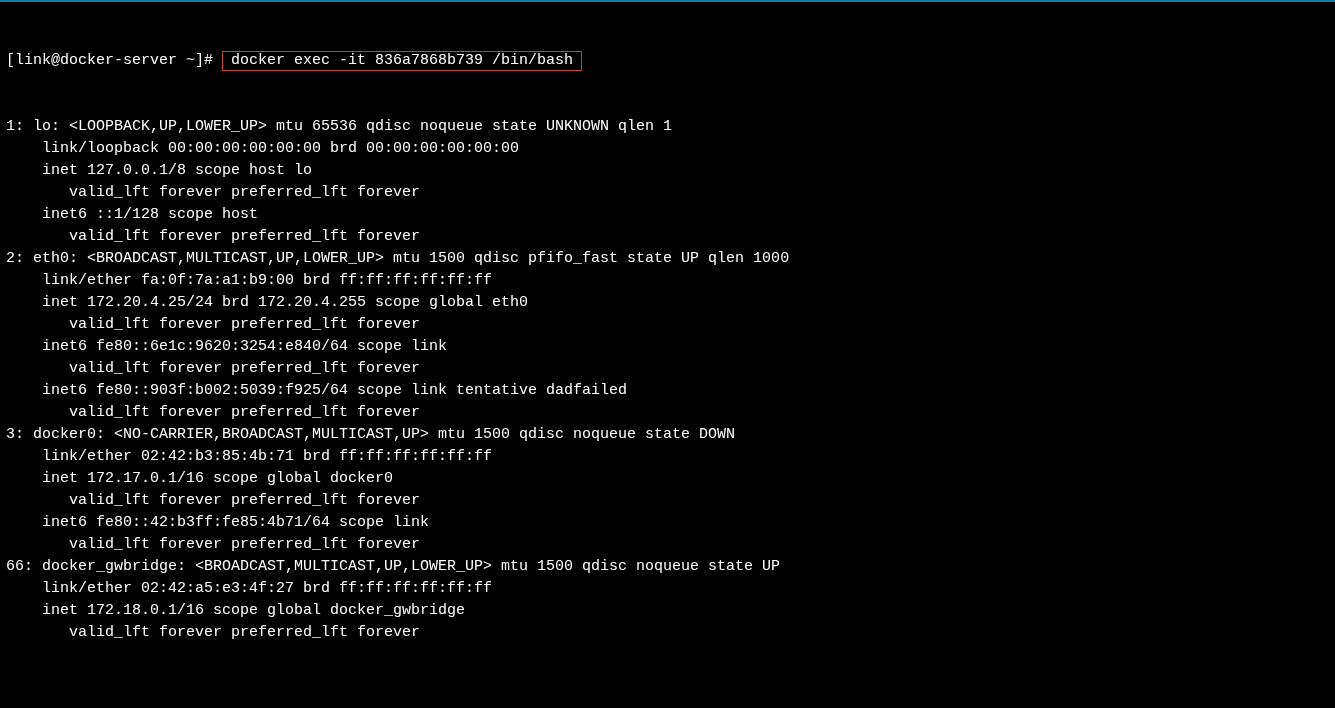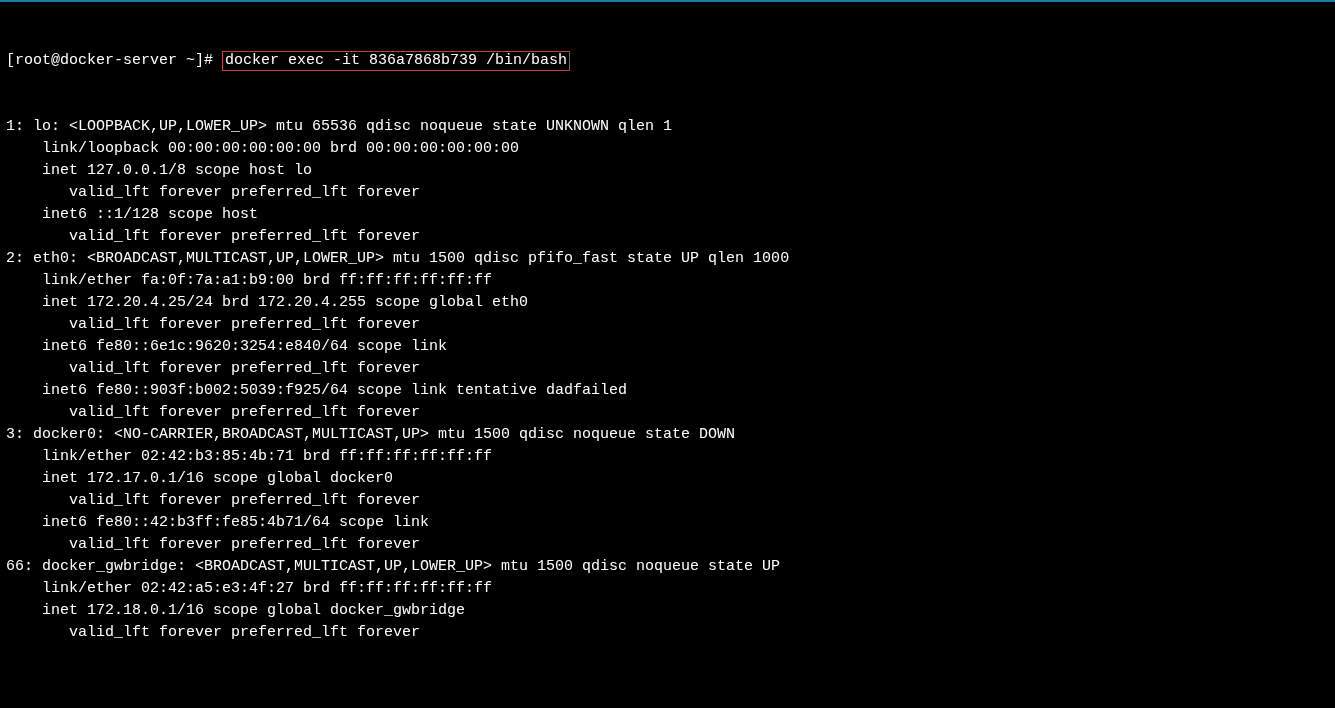--- a/index.html
+++ b/index.html
@@ -13,27 +13,27 @@
     height: 708px;
     overflow: hidden;
     border-top: 2px solid #1a7aa8;
   }
   .terminal {
     padding: 4px 6px;
     white-space: pre;
   }
   .highlight {
     border: 1px solid #c04040;
-    padding: 0 2px;
+    padding: 0 8px;
     display: inline-block;
     line-height: 18px;
     text-align: right;
   }
   .line { display: block; }
   .ind1 { padding-left: 4ch; }
 </style>
 </head>
 <body>
 
 <div class="terminal">
-  <span class="line"><span>[root@docker-server ~]# </span><span class="highlight">docker exec -it 836a7868b739 /bin/bash</span></span>
+  <span class="line"><span>[link@docker-server ~]# </span><span class="highlight">docker exec -it 836a7868b739 /bin/bash</span></span>
   <div id="output"><span class="line">1: lo: &lt;LOOPBACK,UP,LOWER_UP&gt; mtu 65536 qdisc noqueue state UNKNOWN qlen 1</span><span class="line ind1">link/loopback 00:00:00:00:00:00 brd 00:00:00:00:00:00</span><span class="line ind1">inet 127.0.0.1/8 scope host lo</span><span class="line ind1">   valid_lft forever preferred_lft forever</span><span class="line ind1">inet6 ::1/128 scope host </span><span class="line ind1">   valid_lft forever preferred_lft forever</span><span class="line">2: eth0: &lt;BROADCAST,MULTICAST,UP,LOWER_UP&gt; mtu 1500 qdisc pfifo_fast state UP qlen 1000</span><span class="line ind1">link/ether fa:0f:7a:a1:b9:00 brd ff:ff:ff:ff:ff:ff</span><span class="line ind1">inet 172.20.4.25/24 brd 172.20.4.255 scope global eth0</span><span class="line ind1">   valid_lft forever preferred_lft forever</span><span class="line ind1">inet6 fe80::6e1c:9620:3254:e840/64 scope link </span><span class="line ind1">   valid_lft forever preferred_lft forever</span><span class="line ind1">inet6 fe80::903f:b002:5039:f925/64 scope link tentative dadfailed </span><span class="line ind1">   valid_lft forever preferred_lft forever</span><span class="line">3: docker0: &lt;NO-CARRIER,BROADCAST,MULTICAST,UP&gt; mtu 1500 qdisc noqueue state DOWN </span><span class="line ind1">link/ether 02:42:b3:85:4b:71 brd ff:ff:ff:ff:ff:ff</span><span class="line ind1">inet 172.17.0.1/16 scope global docker0</span><span class="line ind1">   valid_lft forever preferred_lft forever</span><span class="line ind1">inet6 fe80::42:b3ff:fe85:4b71/64 scope link </span><span class="line ind1">   valid_lft forever preferred_lft forever</span><span class="line">66: docker_gwbridge: &lt;BROADCAST,MULTICAST,UP,LOWER_UP&gt; mtu 1500 qdisc noqueue state UP </span><span class="line ind1">link/ether 02:42:a5:e3:4f:27 brd ff:ff:ff:ff:ff:ff</span><span class="line ind1">inet 172.18.0.1/16 scope global docker_gwbridge</span><span class="line ind1">   valid_lft forever preferred_lft forever</span></div>
 </div>
 
 </body></html>

